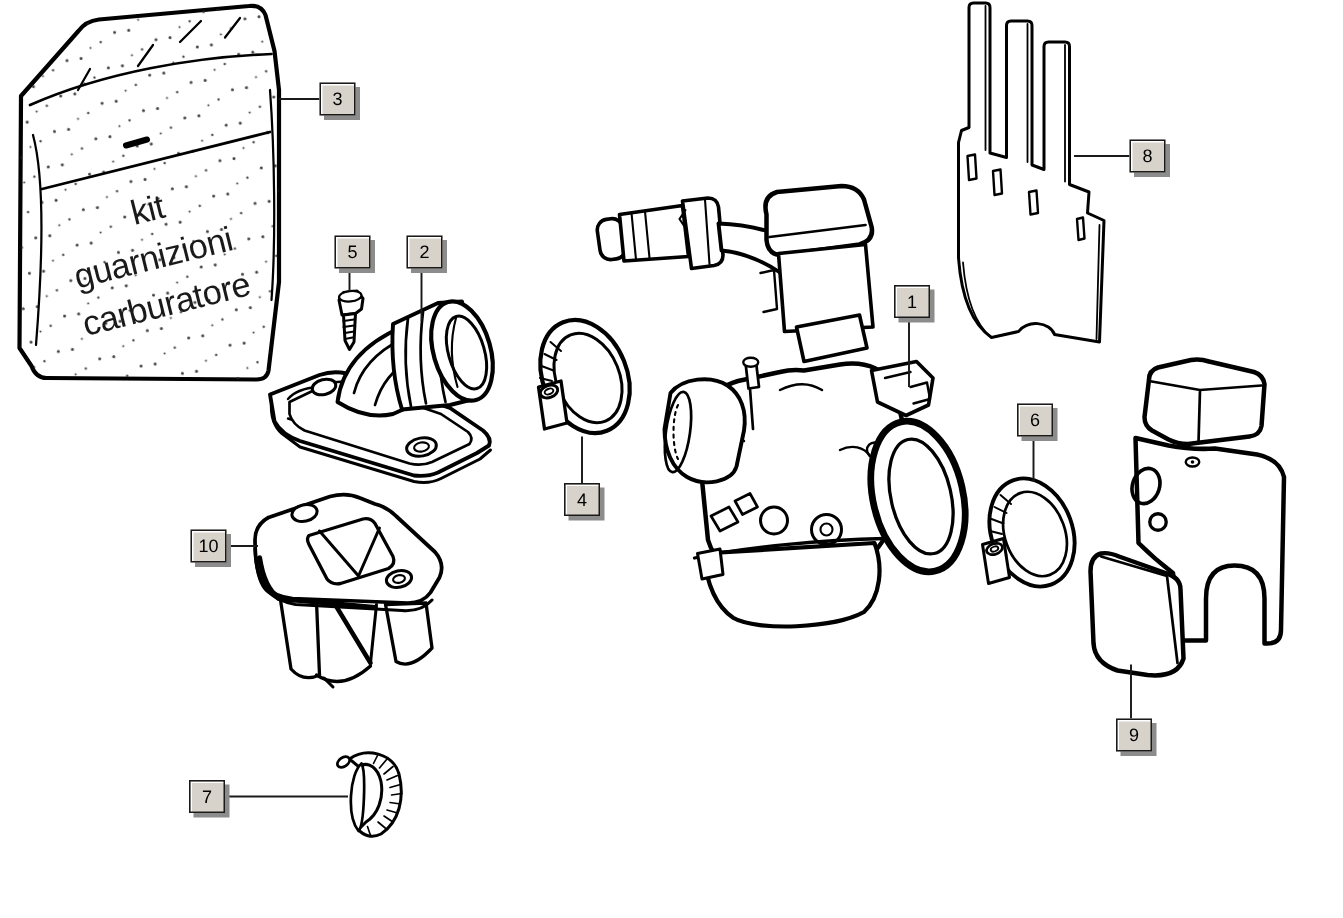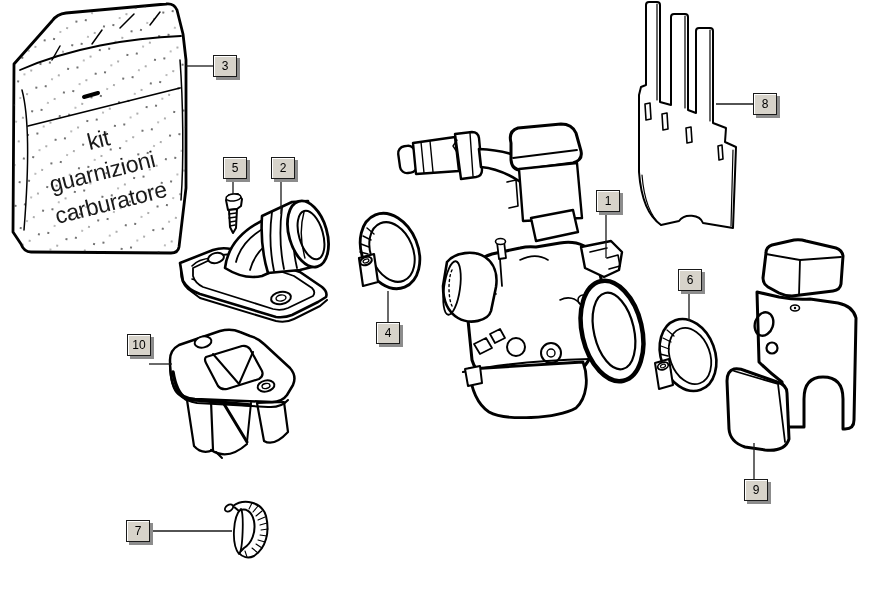--- a/index.html
+++ b/index.html
@@ -204,17 +204,17 @@
     </div>
 <div class="callout" style="left:126px;top:520px;">
       <span>7</span>
     </div>
 <div class="callout" style="left:753px;top:93px;">
       <span>8</span>
     </div>
 <div class="callout" style="left:744px;top:479px;">
       <span>9</span>
     </div>
-<div class="callout" style="left:127px;top:334px;">
+<div class="callout" style="left:127px;top:353px;">
       <span>10</span>
     </div>
 
 </div>
 
 </body></html>

